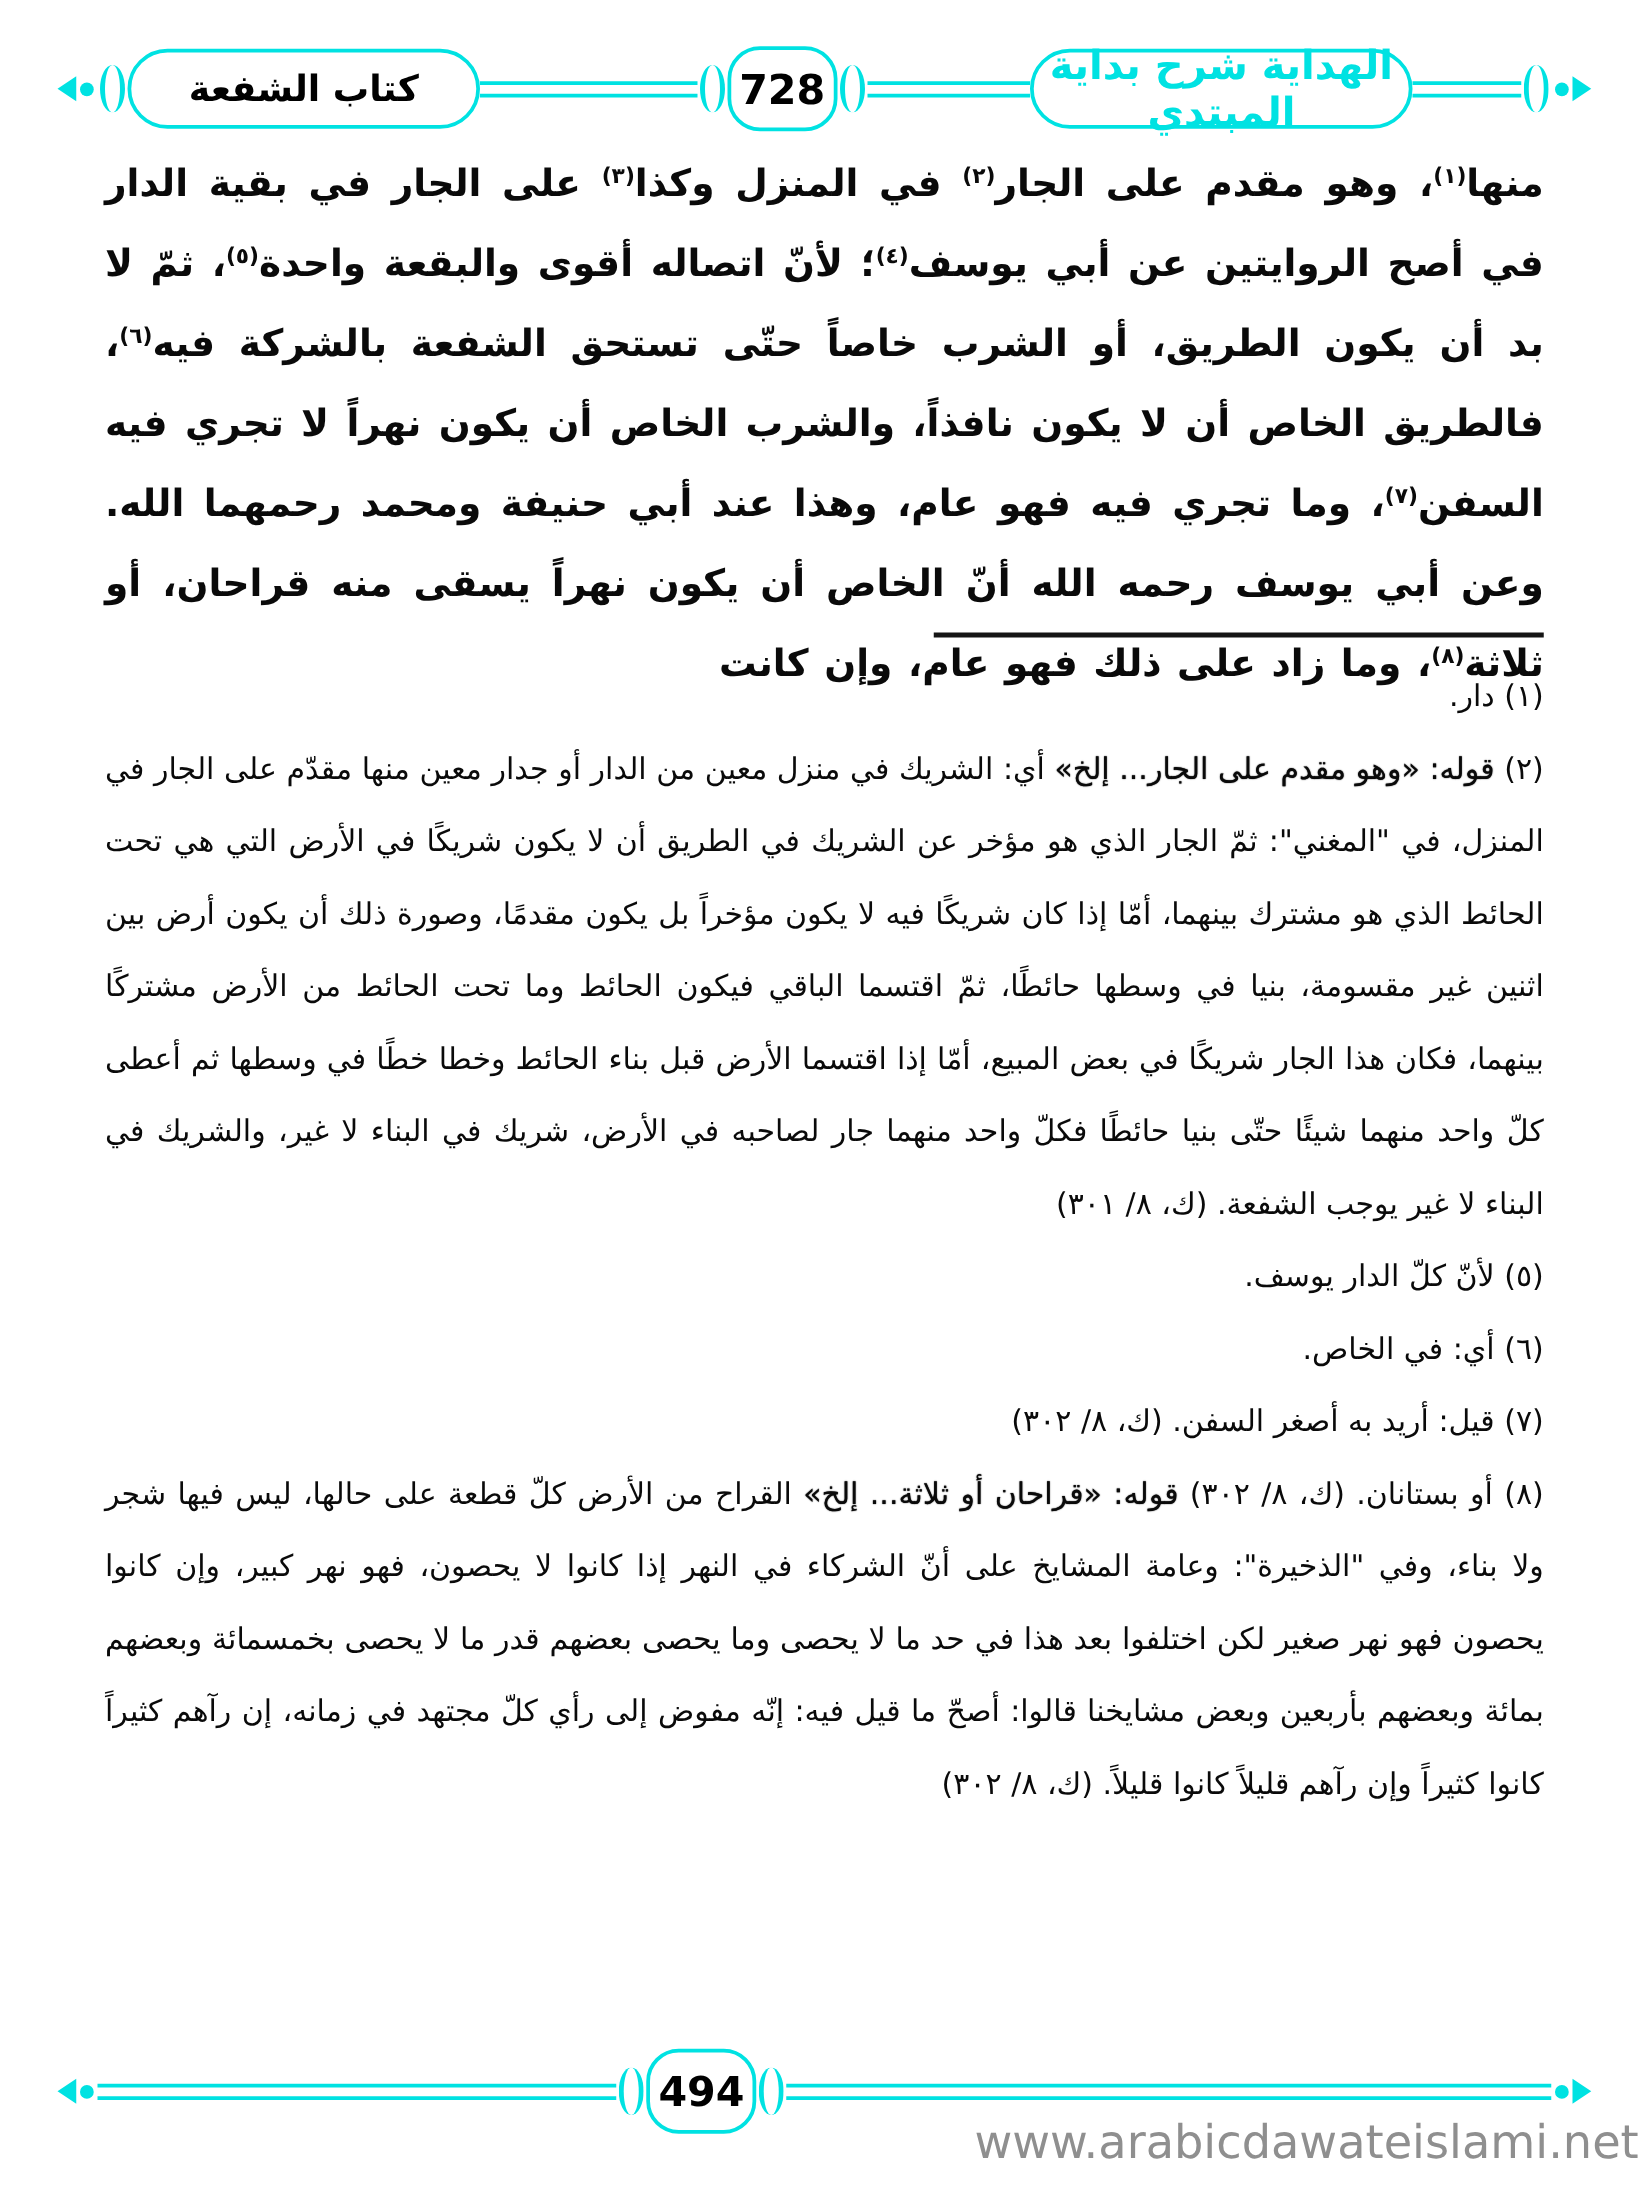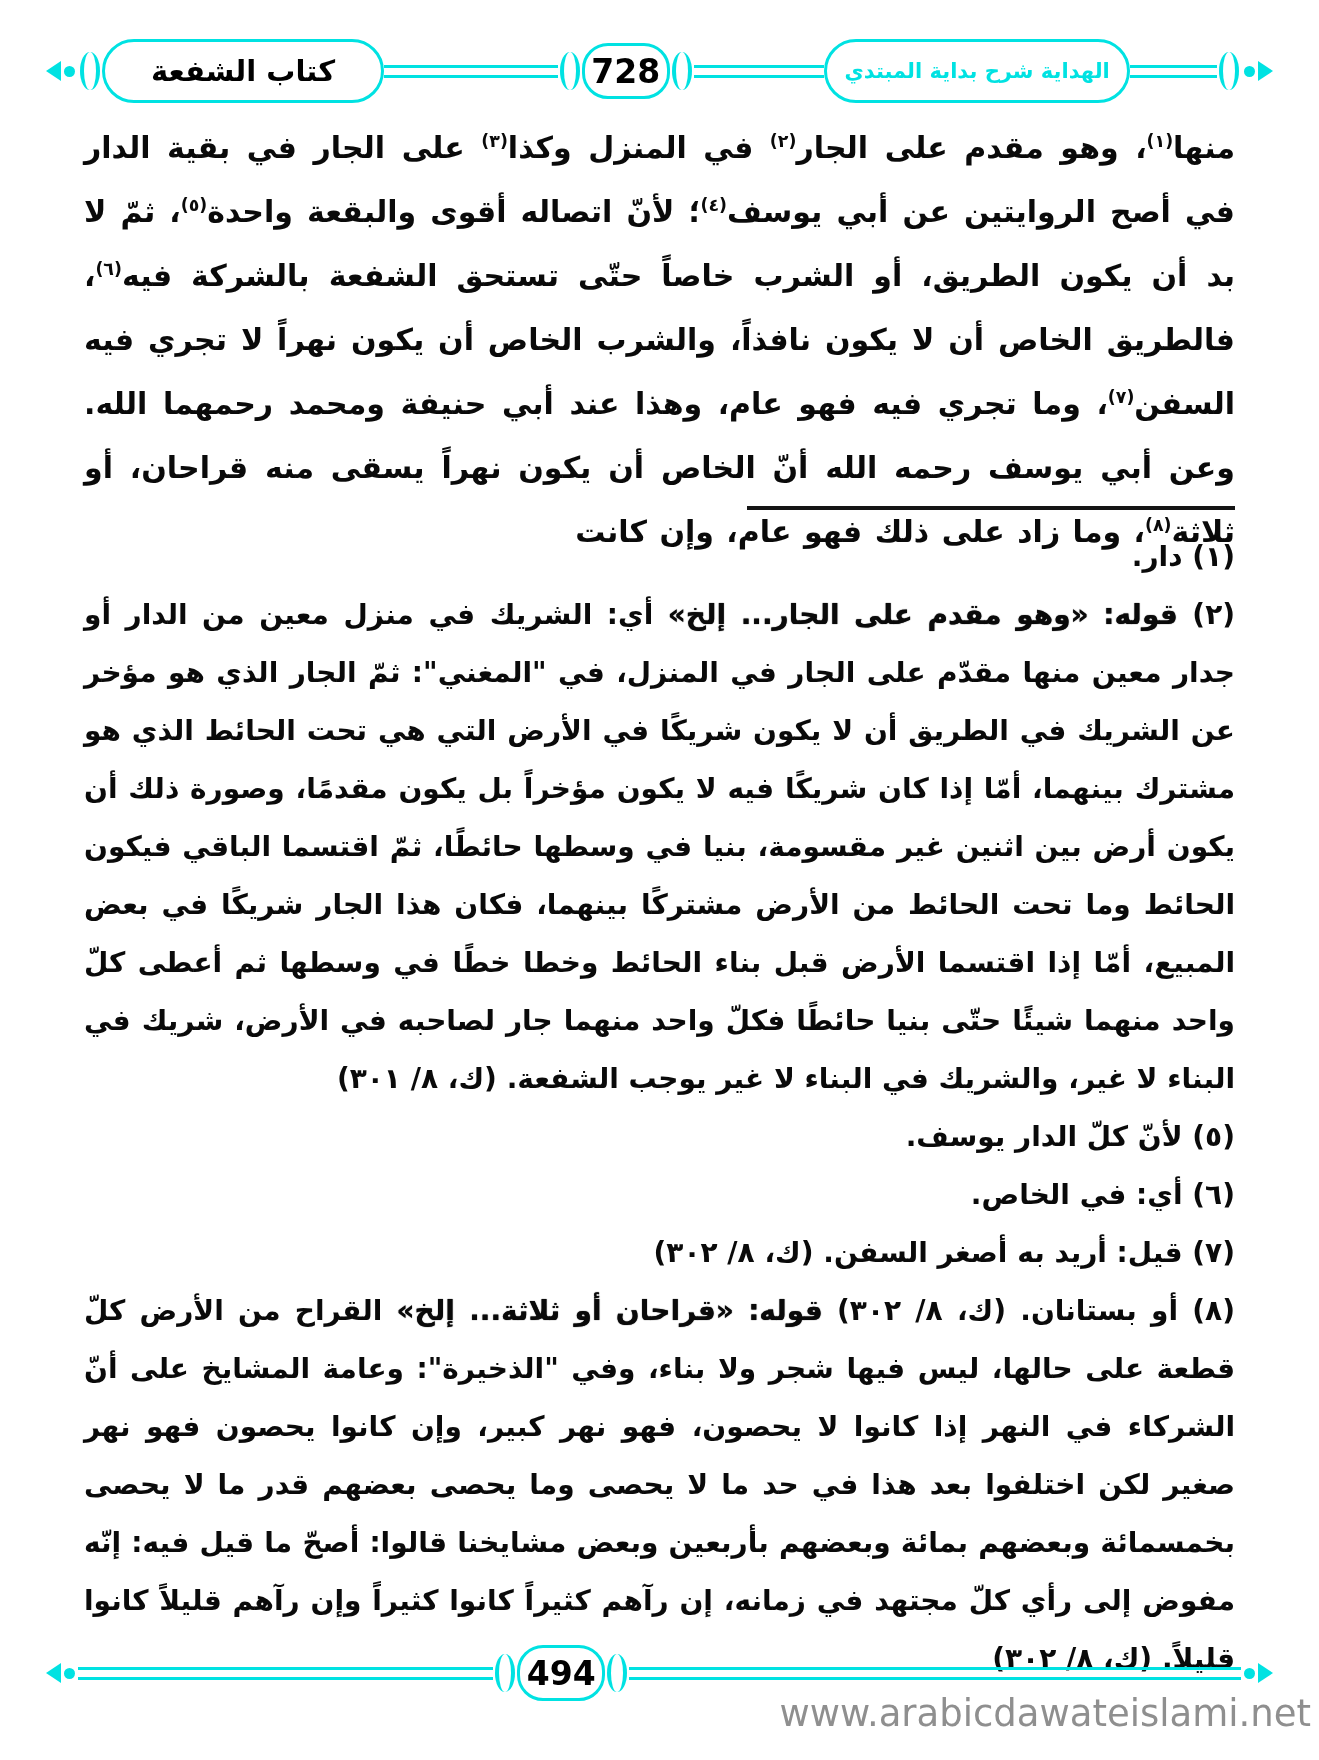--- a/index.html
+++ b/index.html
@@ -16,24 +16,24 @@
   .deco-footer { top:1636px; height:74px; }
   .rule {
     height:13px; align-self:center;
     border-top:3px solid var(--accent); border-bottom:3px solid var(--accent);
   }
   .pill {
     border:3px solid var(--accent); border-radius:36px; background:#fff;
     display:flex; align-items:center; justify-content:center; height:64px; flex:none;text-align:center;
   }
   .pill-title { width:282px; font-size:29px; font-weight:bold; color:#000; }
-  .pill-series { width:306px; font-size:21px; font-weight:bold; color:var(--accent); direction:rtl; }
+  .pill-series { width:306px; font-size:32px; font-weight:bold; color:var(--accent); direction:rtl; }
   .oval {
     border:3px solid var(--accent); border-radius:26px; background:#fff; flex:none;
-    width:88px; height:56px; display:flex; align-items:center; justify-content:center;
+    width:88px; height:68px; display:flex; align-items:center; justify-content:center;
     font-size:33px; font-weight:bold; color:#000;
   }
   .clasp {
     flex:none; width:20px; height:38px; margin:0 2px;
     border-left:4px solid var(--accent); border-right:4px solid var(--accent);
     border-radius:10px / 19px;
   }
   .dot { flex:none; width:11px; height:11px; border-radius:50%; background:var(--accent); margin:0 3px; }
   .tip-left  { flex:none; width:0; height:0; border-top:10px solid transparent; border-bottom:10px solid transparent; border-right:15px solid var(--accent); }
   .tip-right { flex:none; width:0; height:0; border-top:10px solid transparent; border-bottom:10px solid transparent; border-left:15px solid var(--accent); }
@@ -45,21 +45,21 @@
     line-height:64px; word-spacing:2px;
   }
   .fn-mark { font-size:0.58em; vertical-align:0.62em; line-height:0; }
 
   
   .fn-sep { position:absolute; top:506px; right:84px; width:488px; height:4px; background:#151515; }
 
   
   .footnotes {
     position:absolute; top:528px; right:84px; left:84px;
-    direction:rtl; text-align:justify; font-size:28px; font-weight:bold;
+    direction:rtl; text-align:justify; font-size:24px; font-weight:normal;
     line-height:58px;
   }
   .footnote { margin:0; }
   .fn-bold { text-shadow:0 0 1px currentColor; }
 
   
   .watermark {
     position:absolute; top:1692px; right:8px;
     font-size:37px; color:#8f8f8f; font-weight:normal;
   }

